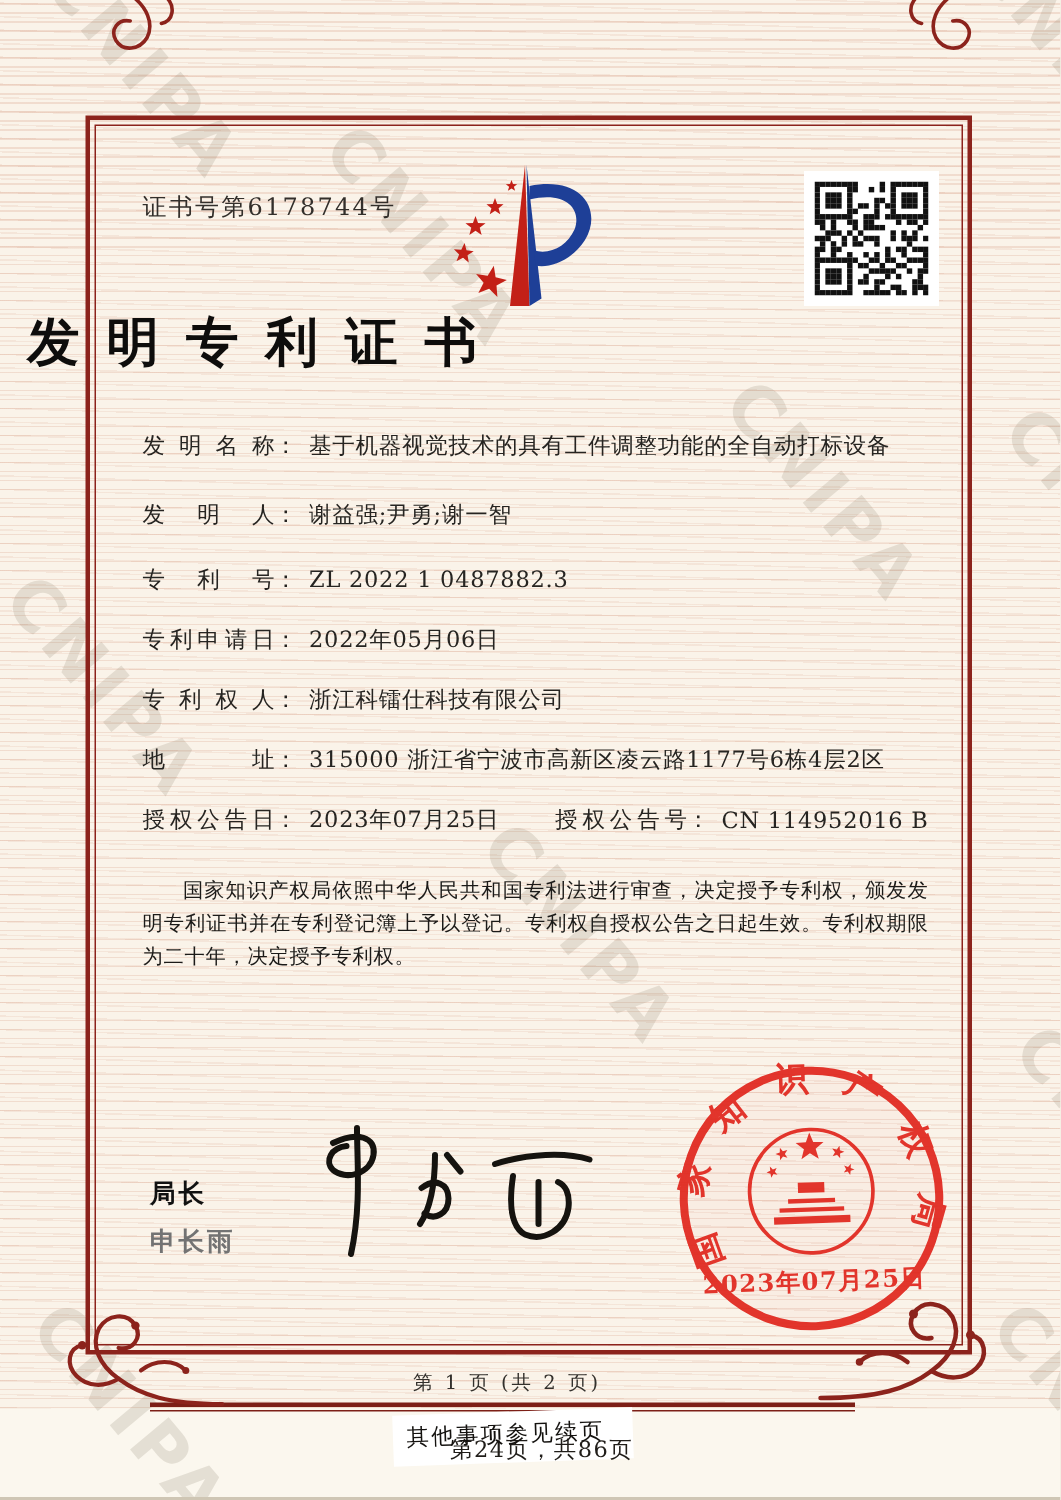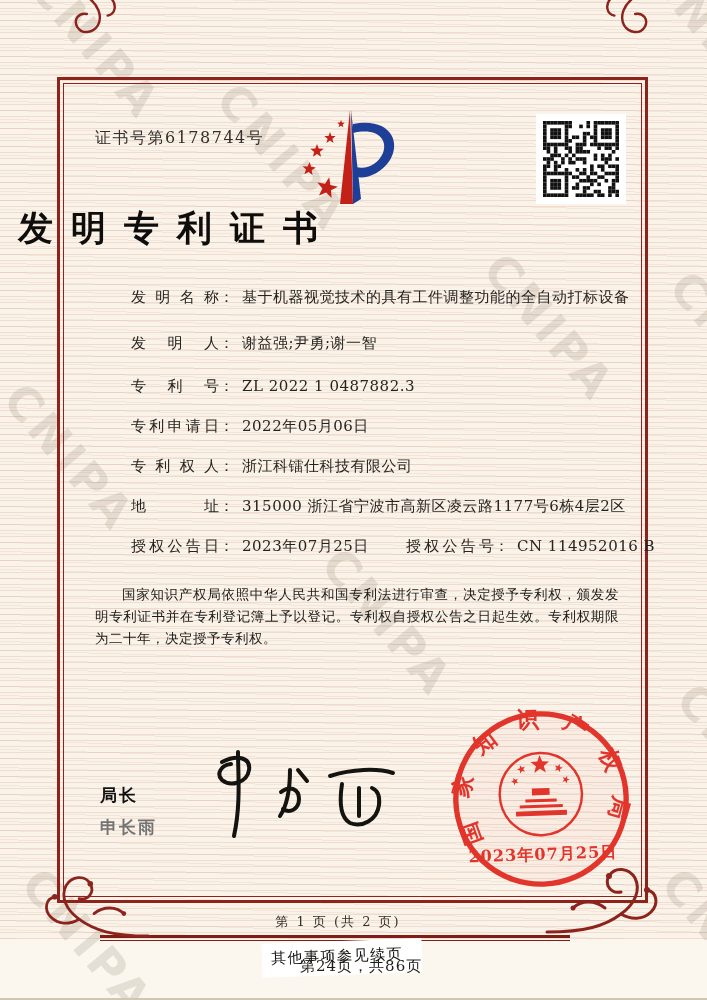--- a/index.html
+++ b/index.html
@@ -29,24 +29,24 @@
   .logo{position:absolute;left:294px;top:106px;width:114px;height:106px;z-index:2;}
   .qrbox{position:absolute;left:536px;top:114px;width:90px;height:90px;background:#fff;padding:7px;box-sizing:border-box;z-index:2;}
   .title{
     position:absolute;left:0;top:205px;width:707px;text-align:left;z-index:2;
     font-size:35px;font-weight:700;letter-spacing:18px;text-indent:18px;color:#0e0d0c;
   }
   .fields{position:absolute;left:95px;top:288px;width:527px;font-size:15px;z-index:2;color:#262421;}
   .frow{display:flex;margin-bottom:21px;align-items:baseline;}
   .frow.g1{margin-bottom:27px;}
   .frow.g2{margin-bottom:24px;}
-  .flabel{flex:0 0 88px;width:88px;text-align:justify;text-align-last:justify;margin-left:36px;}
+  .flabel{flex:0 0 88px;width:88px;text-align:justify;text-align-last:justify;}
   .fcolon{margin:0 8px 0 0;}
   .fvalue{flex:1;letter-spacing:.5px;white-space:nowrap;}
-  .gpair{display:flex;align-items:flex-start;}
+  .gpair{display:flex;align-items:center;}
   .gpair.first{width:275px;flex:0 0 275px;}
   .paras{position:absolute;left:95px;top:584px;width:524px;z-index:2;font-size:13.5px;line-height:1.62;text-align:justify;color:#1b1a18;}
   .paras p{margin:0 0 11px 0;text-indent:2em;letter-spacing:.5px;}
   .sig-title{position:absolute;left:100px;top:784px;z-index:2;font-family:"DejaVu Sans",sans-serif;font-weight:600;font-size:17px;letter-spacing:2px;color:#111;}
   .sig-name{position:absolute;left:100px;top:816px;z-index:2;font-family:"DejaVu Sans",sans-serif;font-weight:600;font-size:17px;letter-spacing:2px;color:#737373;}
   .sig-hand{position:absolute;left:192px;top:746px;width:215px;height:98px;z-index:2;}
   .seal{position:absolute;left:448px;top:706px;width:186px;height:186px;z-index:5;opacity:.92;transform:rotate(-2deg);}
   .footer1{position:absolute;left:0;top:913px;width:676px;text-align:center;font-size:13px;letter-spacing:2px;z-index:2;color:#33302c;}
   .edgeline-a{position:absolute;left:100px;top:935px;width:470px;height:3px;background:#7d1f17;z-index:2;}
   .edgeline-b{position:absolute;left:100px;top:940px;width:470px;height:1px;background:#7d1f17;z-index:2;}

